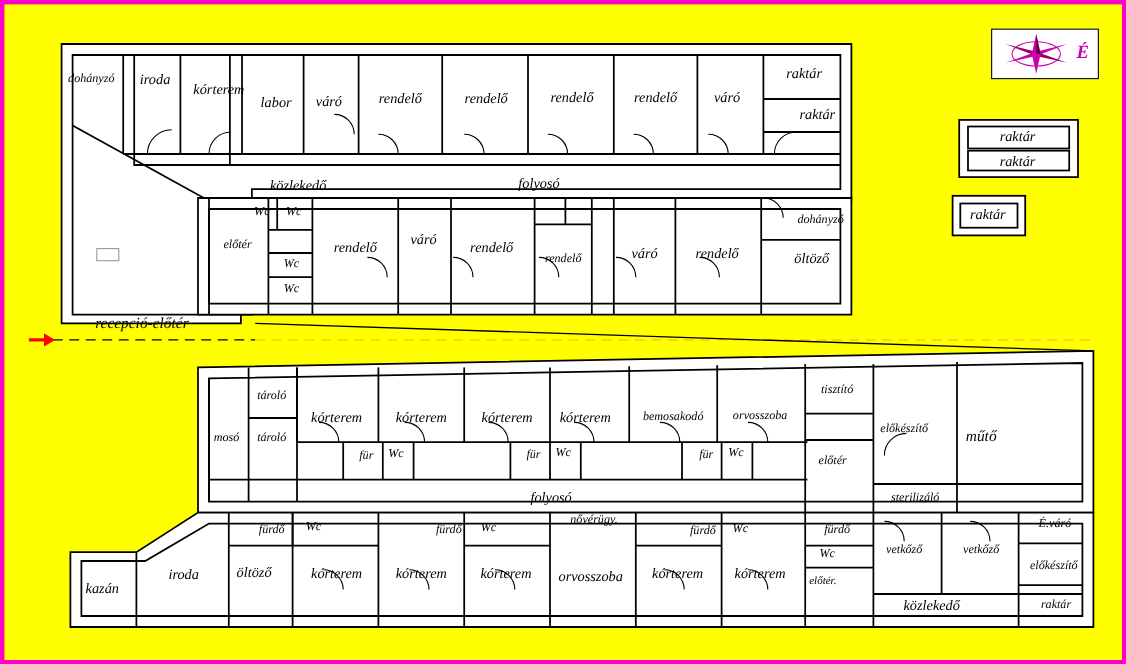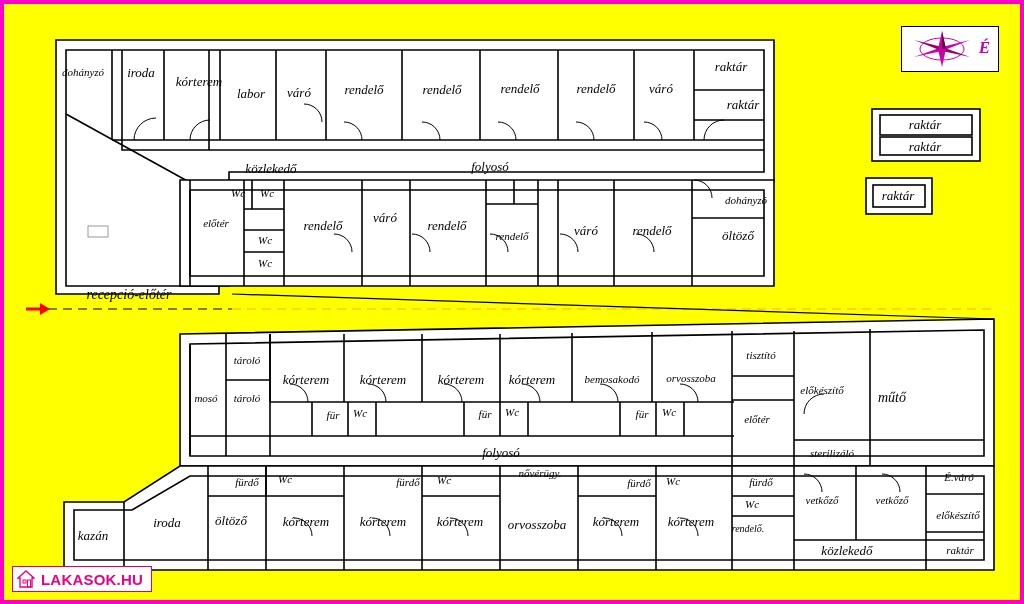--- a/index.html
+++ b/index.html
@@ -271,21 +271,21 @@
       <path d="M0,8 L16,8" stroke="#ff0000" stroke-width="3" fill="none"></path>
       <path d="M14,2 L24,8 L14,14 Z" fill="#ff0000"></path>
     </svg>
   </div>
 
   <div class="lbl" style="left:267px;top:164px">közlekedő</div>
   <div class="lbl" style="left:486px;top:162px">folyosó</div>
   <div class="lbl lg" style="left:125px;top:291px">recepció-előtér</div>
   <div class="lbl" style="left:497px;top:448px">folyosó</div>
   <div class="lbl" style="left:843px;top:546px">közlekedő</div>
-  <div class="lbl xs" style="left:744px;top:525px">rendelő.</div>
+  <div class="lbl xs" style="left:744px;top:525px">előtér.</div>
 
   <div class="lbl sm" style="left:79px;top:68px">dohányzó</div>
   <div class="lbl" style="left:137px;top:68px">iroda</div>
   <div class="lbl" style="left:195px;top:77px">kórterem</div>
   <div class="lbl" style="left:247px;top:89px">labor</div>
   <div class="lbl" style="left:295px;top:88px">váró</div>
   <div class="lbl" style="left:360px;top:85px">rendelő</div>
   <div class="lbl" style="left:438px;top:85px">rendelő</div>
   <div class="lbl" style="left:516px;top:84px">rendelő</div>
   <div class="lbl" style="left:592px;top:84px">rendelő</div>
@@ -362,24 +362,14 @@
         <ellipse cx="40" cy="22" rx="22" ry="11" fill="none" stroke="#cc00aa" stroke-width="1"></ellipse>
         <path d="M12,30 L40,20 L68,13 L40,24 Z" fill="#cc00aa"></path>
         <path d="M12,13 L40,24 L68,30 L40,20 Z" fill="#990066"></path>
         <path d="M40,4 L44,22 L40,40 L36,22 Z" fill="#cc00aa"></path>
         <path d="M40,4 L44,22 L40,22 Z" fill="#660044"></path>
       </g>
     </svg>
     <span class="e-letter">É</span>
   </div>
 
-  <div class="logo-bar">
-    <span class="house">
-      <svg width="18" height="18" viewBox="0 0 18 18">
-        <path d="M9,1 L17,8 L15,8 L15,17 L3,17 L3,8 L1,8 Z" fill="none" stroke="#e8008c" stroke-width="1.4"></path>
-        <rect x="6" y="10" width="3" height="3" fill="none" stroke="#e8008c" stroke-width="1"></rect>
-        <rect x="10.5" y="10" width="3" height="7" fill="none" stroke="#e8008c" stroke-width="1"></rect>
-      </svg>
-    </span>
-    <span class="logo-text">LAKASOK.HU</span>
-  </div>
 
 </div>
 
 </body></html>

